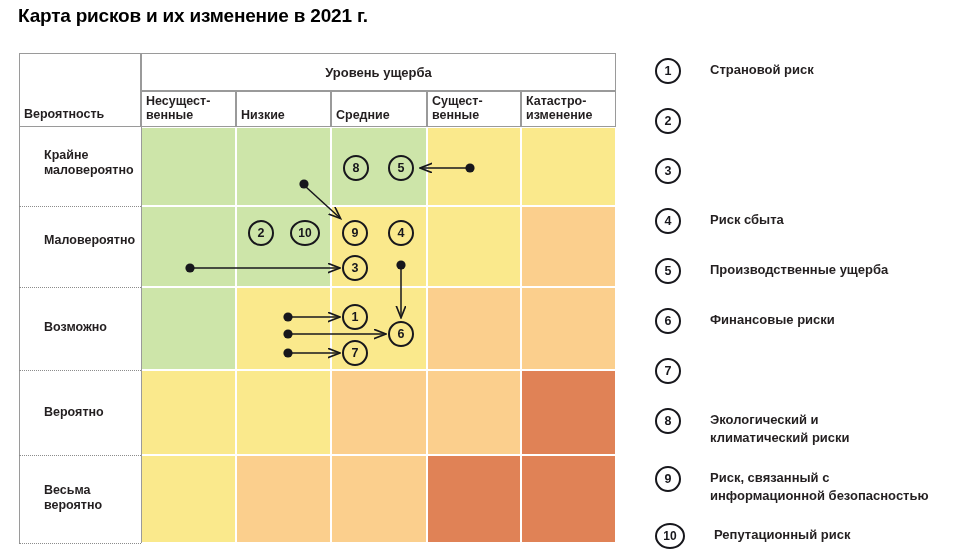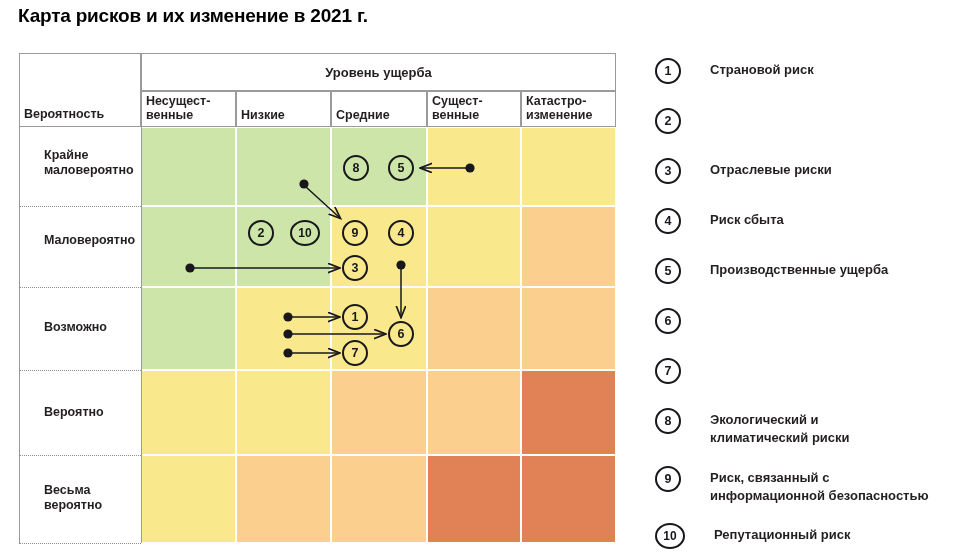--- a/index.html
+++ b/index.html
@@ -236,32 +236,32 @@
 <div id="legend">
     <div class="legend-item" style="top: 0px;">
       <div class="legend-circle">1</div>
       <div class="legend-label">Страновой риск</div>
     </div>
     <div class="legend-item" style="top: 50px;">
       <div class="legend-circle">2</div>
     </div>
     <div class="legend-item" style="top: 100px;">
       <div class="legend-circle">3</div>
-      <div class="legend-label">Отраслевые риски</div>
     </div>
     <div class="legend-item" style="top: 150px;">
       <div class="legend-circle">4</div>
       <div class="legend-label">Риск сбыта</div>
     </div>
     <div class="legend-item" style="top: 200px;">
       <div class="legend-circle">5</div>
       <div class="legend-label">Производственные ущерба</div>
     </div>
     <div class="legend-item" style="top: 250px;">
       <div class="legend-circle">6</div>
+      <div class="legend-label">Финансовые риски</div>
     </div>
     <div class="legend-item" style="top: 300px;">
       <div class="legend-circle">7</div>
     </div>
     <div class="legend-item" style="top: 350px;">
       <div class="legend-circle">8</div>
       <div class="legend-label">Экологический и
 климатический риски</div>
     </div>
     <div class="legend-item" style="top: 408px;">

